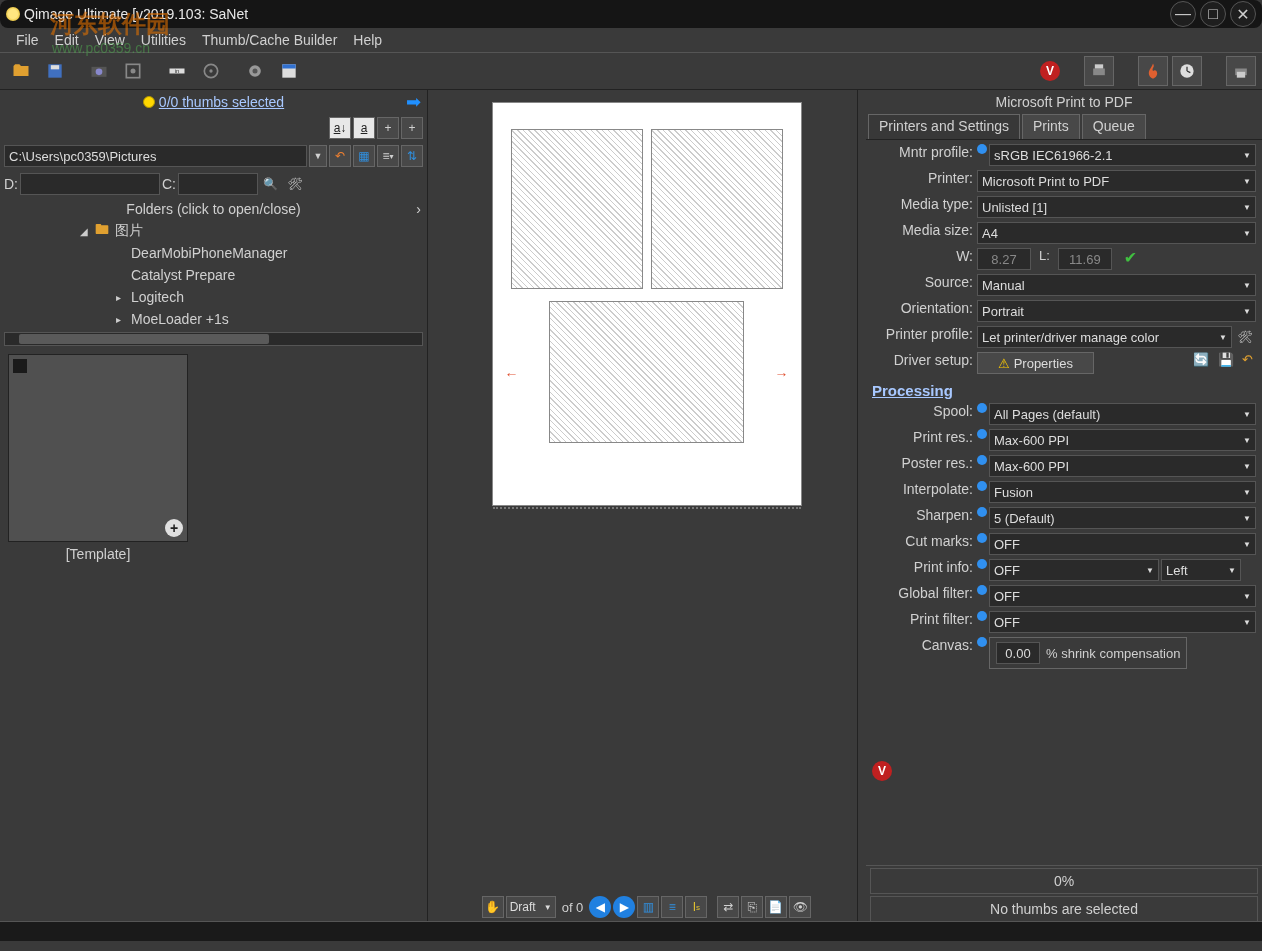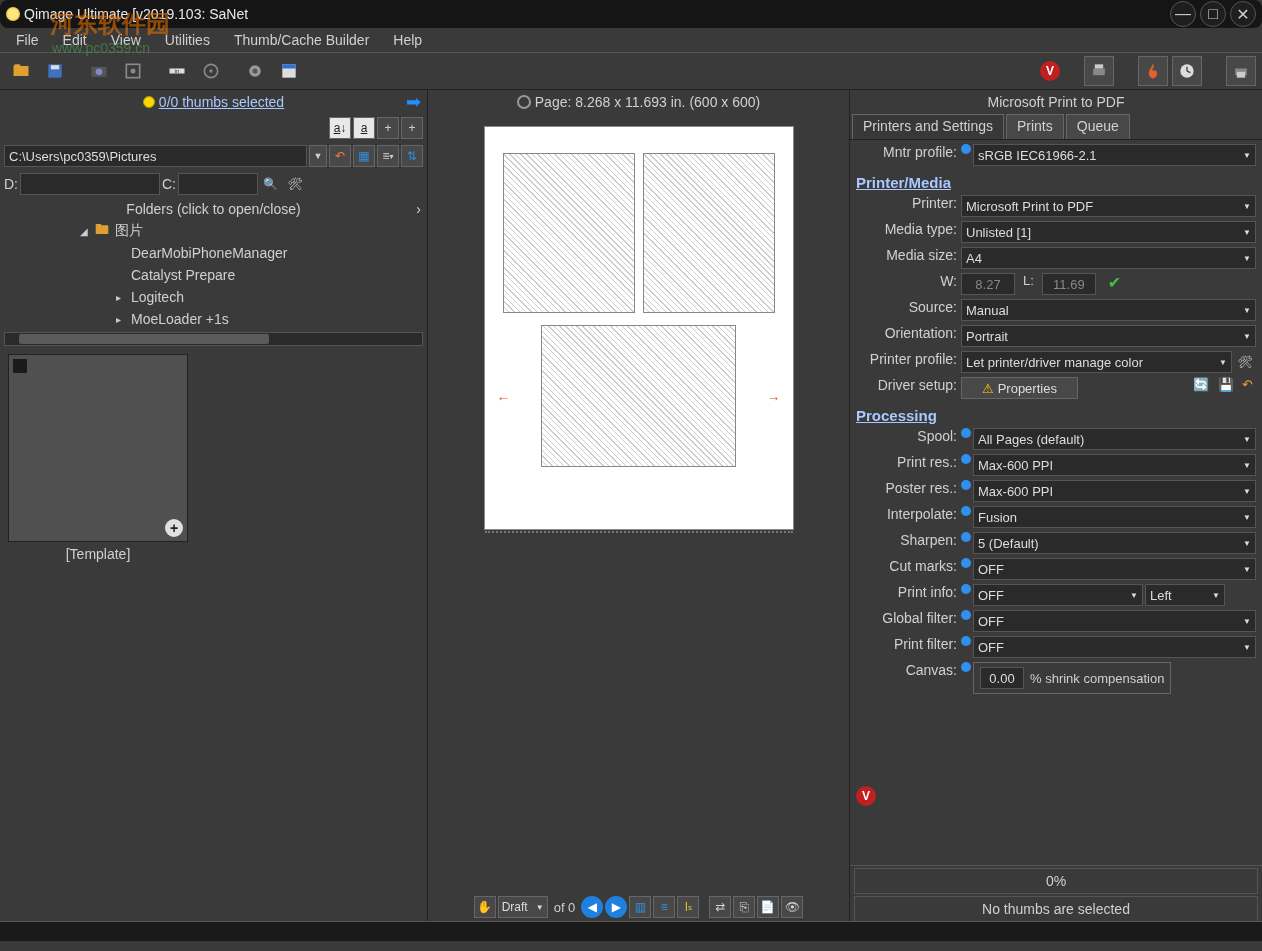--- a/index.html
+++ b/index.html
@@ -2,29 +2,29 @@
 <html><head>
 <meta charset="utf-8">
 <style>
 * { box-sizing: border-box; margin: 0; padding: 0; font-family: "Segoe UI", Tahoma, sans-serif; }
 body { background: #3a3a3a; color: #d0d0d0; font-size: 13px; width: 1262px; height: 951px; overflow: hidden; }
 .titlebar { height: 28px; background: #151515; display: flex; align-items: center; justify-content: space-between; padding: 0 6px; border-radius: 8px; }
 .titlebar .title { font-size: 14px; color: #e8e8e8; display: flex; align-items: center; gap: 4px; }
 .titlebar .title .icon { width: 14px; height: 14px; border-radius: 50%; background: radial-gradient(circle, #ffe680 45%, #d0a000 100%); }
 .win-btns { display: flex; gap: 4px; }
 .win-btn { width: 26px; height: 26px; border-radius: 50%; background: #1e1e1e; border: 1px solid #555; display: flex; align-items: center; justify-content: center; color: #ccc; font-size: 16px; cursor: pointer; }
-.menubar { height: 24px; background: #3a3a3a; display: flex; align-items: center; padding: 2px 8px; gap: 8px; }
+.menubar { height: 24px; background: #3a3a3a; display: flex; align-items: center; padding: 2px 8px; gap: 0; }
 .menubar span { padding: 2px 8px; cursor: pointer; font-size: 14px; }
 .toolbar { height: 38px; background: #3a3a3a; border-top: 1px solid #555; border-bottom: 1px solid #222; display: flex; align-items: center; padding: 0 6px; gap: 4px; }
 .tbtn { width: 30px; height: 30px; background: #3a3a3a; border: 1px solid transparent; display: flex; align-items: center; justify-content: center; cursor: pointer; font-size: 16px; }
 .tgap { width: 6px; }
 .tspacer { flex: 1; }
 .vbadge { width: 20px; height: 20px; border-radius: 50%; background: #c02020; color: white; font-size: 12px; font-weight: bold; display: flex; align-items: center; justify-content: center; }
 
-.main { display: flex; height: 831px; }
+.main { display: flex; height: 831px; gap: 8px; }
 .col-left { width: 428px; display: flex; flex-direction: column; background: #3a3a3a; border-right: 1px solid #222; }
 .col-mid { width: 422px; display: flex; flex-direction: column; background: #3a3a3a; border-right: 1px solid #222; }
 .col-right { flex: 1; display: flex; flex-direction: column; background: #3a3a3a; }
 
 
 .thumbs-header { height: 24px; display: flex; align-items: center; justify-content: center; position: relative; }
 .yellow-dot { width: 12px; height: 12px; border-radius: 50%; background: #ffd700; border: 1px solid #b39700; margin-right: 4px; }
 .thumbs-header a { color: #a8c8ff; text-decoration: underline; font-size: 14px; }
 .arrow-right-blue { position: absolute; right: 6px; color: #2090ff; font-size: 18px; }
 .filter-row { height: 28px; display: flex; align-items: center; justify-content: flex-end; gap: 2px; padding: 0 4px; }
@@ -269,24 +269,20 @@
     <div class="template-area">
       <div class="template-box">
         <div class="corner"></div>
         <div class="plus-circ">+</div>
       </div>
       <div class="template-label">[Template]</div>
     </div>
   </div>
 
   <div class="col-mid">
-    <div class="page-header">
-      <span class="spinner-circ"></span>
-      <span>Page: 8.268 x 11.693 in.  (600 x 600)</span>
-    </div>
     <div class="preview-wrap">
       <div class="page">
         <div class="page-grid">
           <div class="page-row">
             <div class="cell"></div>
             <div class="cell"></div>
           </div>
           <div class="page-row single">
             <span class="red-arrow left">←</span>
             <div class="cell"></div>
@@ -326,21 +322,20 @@
     <div class="props-scroll">
       <div class="prop-row">
           <div class="prop-label">Mntr profile:</div>
           <span class="blue-dot"></span>
           <div class="prop-combo">
             <span>sRGB IEC61966-2.1</span>
             <span style="font-size:8px">▼</span>
           </div>
         </div>
 
-      <div class="section-head">Printer/Media</div>
       <div class="prop-row">
           <div class="prop-label">Printer:</div>
           <div class="prop-combo">
             <span>Microsoft Print to PDF</span>
             <span style="font-size:8px">▼</span>
           </div>
         </div>
       <div class="prop-row">
           <div class="prop-label">Media type:</div>
           <div class="prop-combo">

